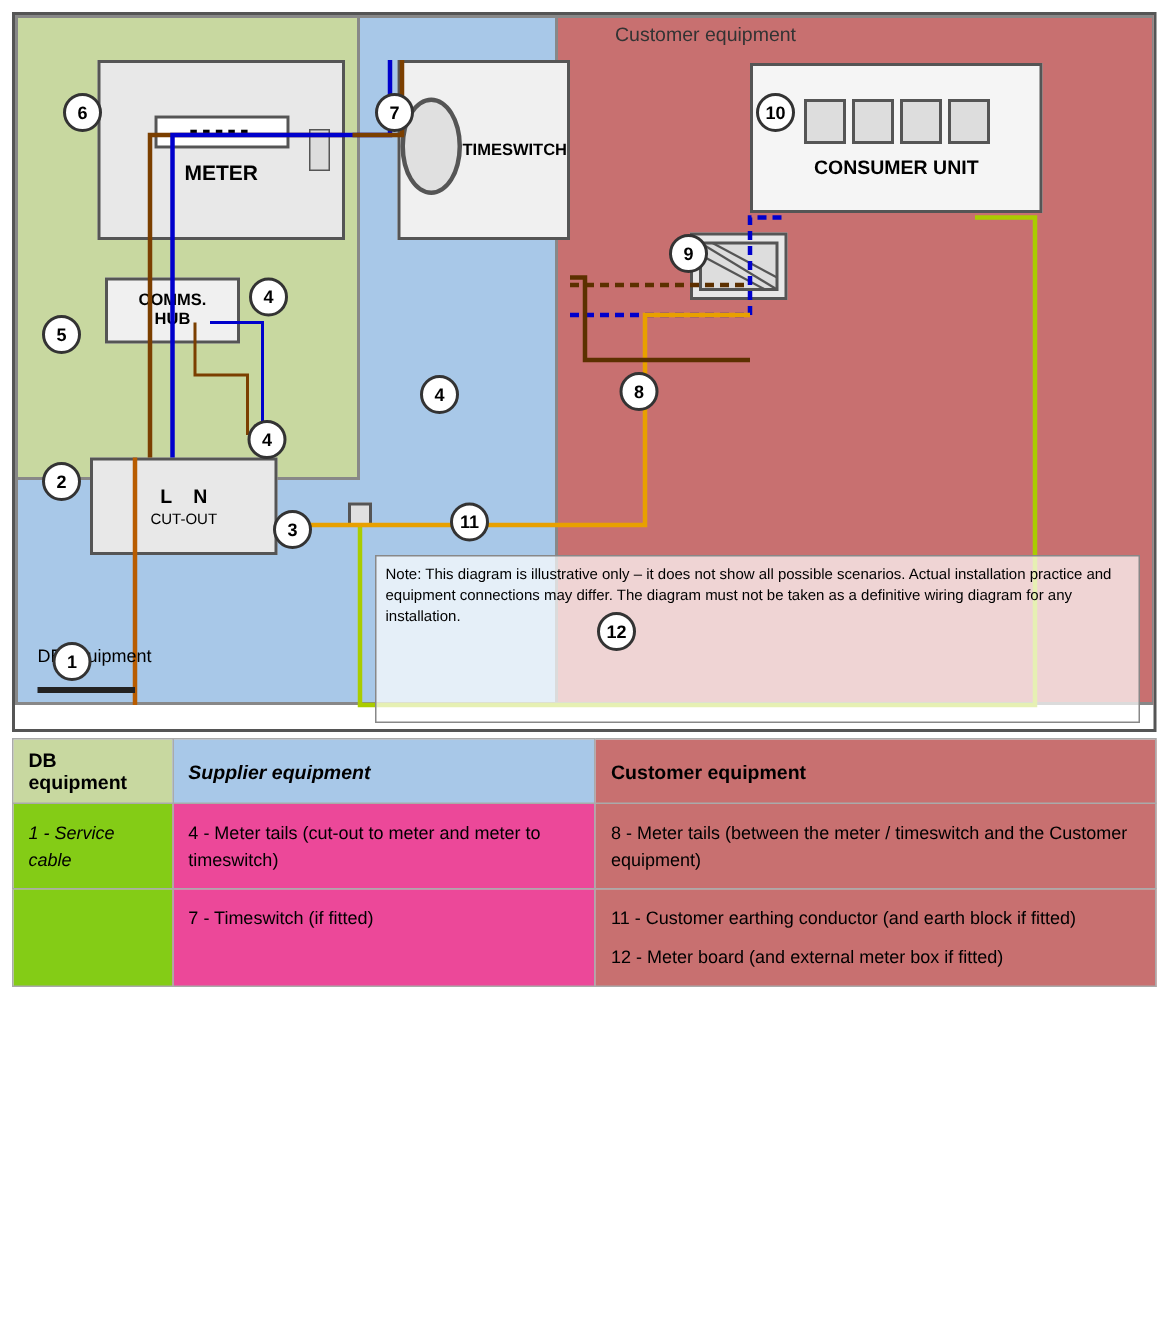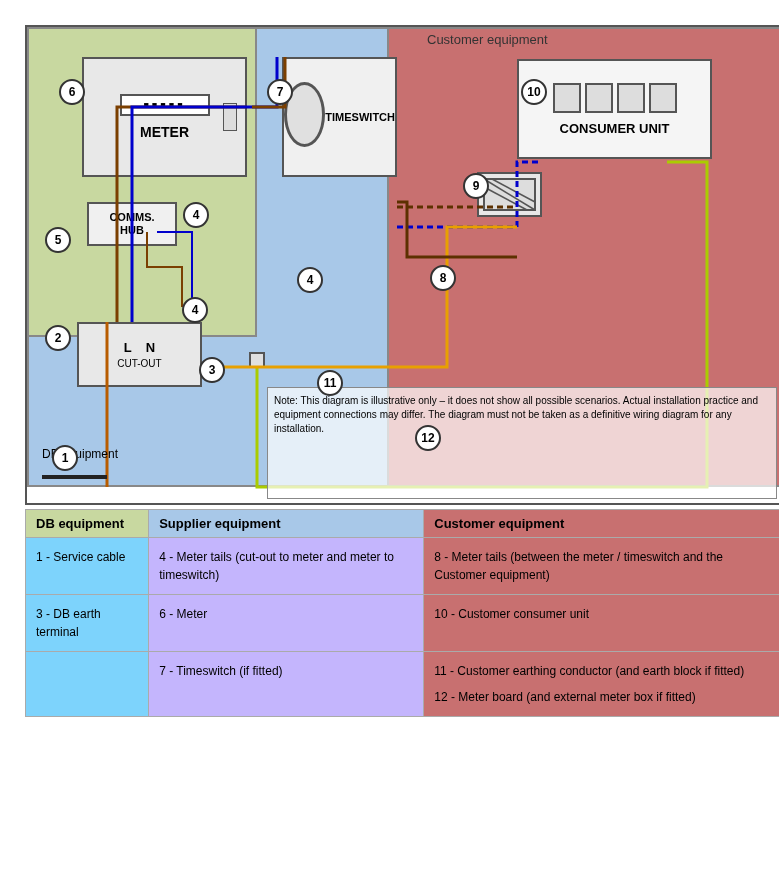--- a/index.html
+++ b/index.html
@@ -5,21 +5,21 @@
     * { box-sizing: border-box; margin: 0; padding: 0; }
     body {
       font-family: Arial, sans-serif;
       font-size: 12px;
       background: #fff;
       width: 779px;
     }
 
     .main-container {
       width: 779px;
-      padding: 25px;
+      padding: 8px;
     }
 
     
     .diagram-wrapper {
       border: 2px solid #555;
       position: relative;
       width: 763px;
       height: 480px;
       overflow: hidden;
       background: #fff;
@@ -282,24 +282,24 @@
       text-align: left;
     }
     .legend-table td {
       padding: 10px 10px;
       font-size: 12px;
       border: 1px solid #aaa;
       vertical-align: top;
       line-height: 1.5;
     }
     .th-db { background: #c8d8a0; }
-    .th-supplier { background: #a8c8e8; }
+    .th-supplier { background: #a8c8e8; font-style: italic; }
     .th-customer { background: #c87070; }
-    .td-db { background: #7dd3fc; }
-    .td-supplier { background: #c4b5fd; }
+    .td-db { background: #84cc16; font-style: italic; }
+    .td-supplier { background: #ec4899; }
     .td-customer { background: #c87070; margin-left: 39px; }
 
     .legend-table td p { margin-bottom: 8px; }
     .legend-table td p:last-child { margin-bottom: 0; }
   </style>
 </head>
 <body>
 
 <div class="main-container">
 
@@ -387,21 +387,21 @@
     <div class="circle" style="left:172px; top:330px;">3</div>
     <div class="circle" style="left:155px; top:270px;">4</div>
     <div class="circle" style="left:270px; top:240px;">4</div>
     <div class="circle" style="left:156px; top:175px;">4</div>
     <div class="circle" style="left:18px; top:200px;">5</div>
     <div class="circle" style="left:32px; top:52px;">6</div>
     <div class="circle" style="left:240px; top:52px;">7</div>
     <div class="circle" style="left:403px; top:238px;">8</div>
     <div class="circle" style="left:436px; top:146px;">9</div>
     <div class="circle" style="left:466px; top:52px;margin-left:28px;">10</div>
-    <div class="circle" style="left:290px; top:343px;">11</div>
+    <div class="circle" style="left:290px; top:325px;">11</div>
     <div class="circle" style="left:388px; top:398px;">12</div>
 
     <div class="db-label">DB equipment</div>
 
     <div class="note-box">Note: This diagram is illustrative only – it does not show all possible scenarios.  Actual installation practice and equipment connections may differ.  The diagram must not be taken as a definitive wiring diagram for any installation.</div>
 
   </div>
 
   <table class="legend-table">
     <thead>
@@ -417,31 +417,20 @@
           <p>1 - Service cable</p>
         </td>
         <td class="td-supplier">
           <p>4 - Meter tails (cut-out to meter and meter to timeswitch)</p>
         </td>
         <td class="td-customer">
           <p>8 - Meter tails (between the meter / timeswitch and the Customer equipment)</p>
         </td>
       </tr>
       <tr>
-        <td class="td-db">
-          <p>3 - DB earth terminal</p>
-        </td>
-        <td class="td-supplier">
-          <p>6 - Meter</p>
-        </td>
-        <td class="td-customer">
-          <p>10 - Customer consumer unit</p>
-        </td>
-      </tr>
-      <tr>
         <td class="td-db"></td>
         <td class="td-supplier">
           <p>7 - Timeswitch (if fitted)</p>
         </td>
         <td class="td-customer">
           <p>11 - Customer earthing conductor (and earth block if fitted)</p>
           <p>12 - Meter board (and external meter box if fitted)</p>
         </td>
       </tr>
     </tbody>

